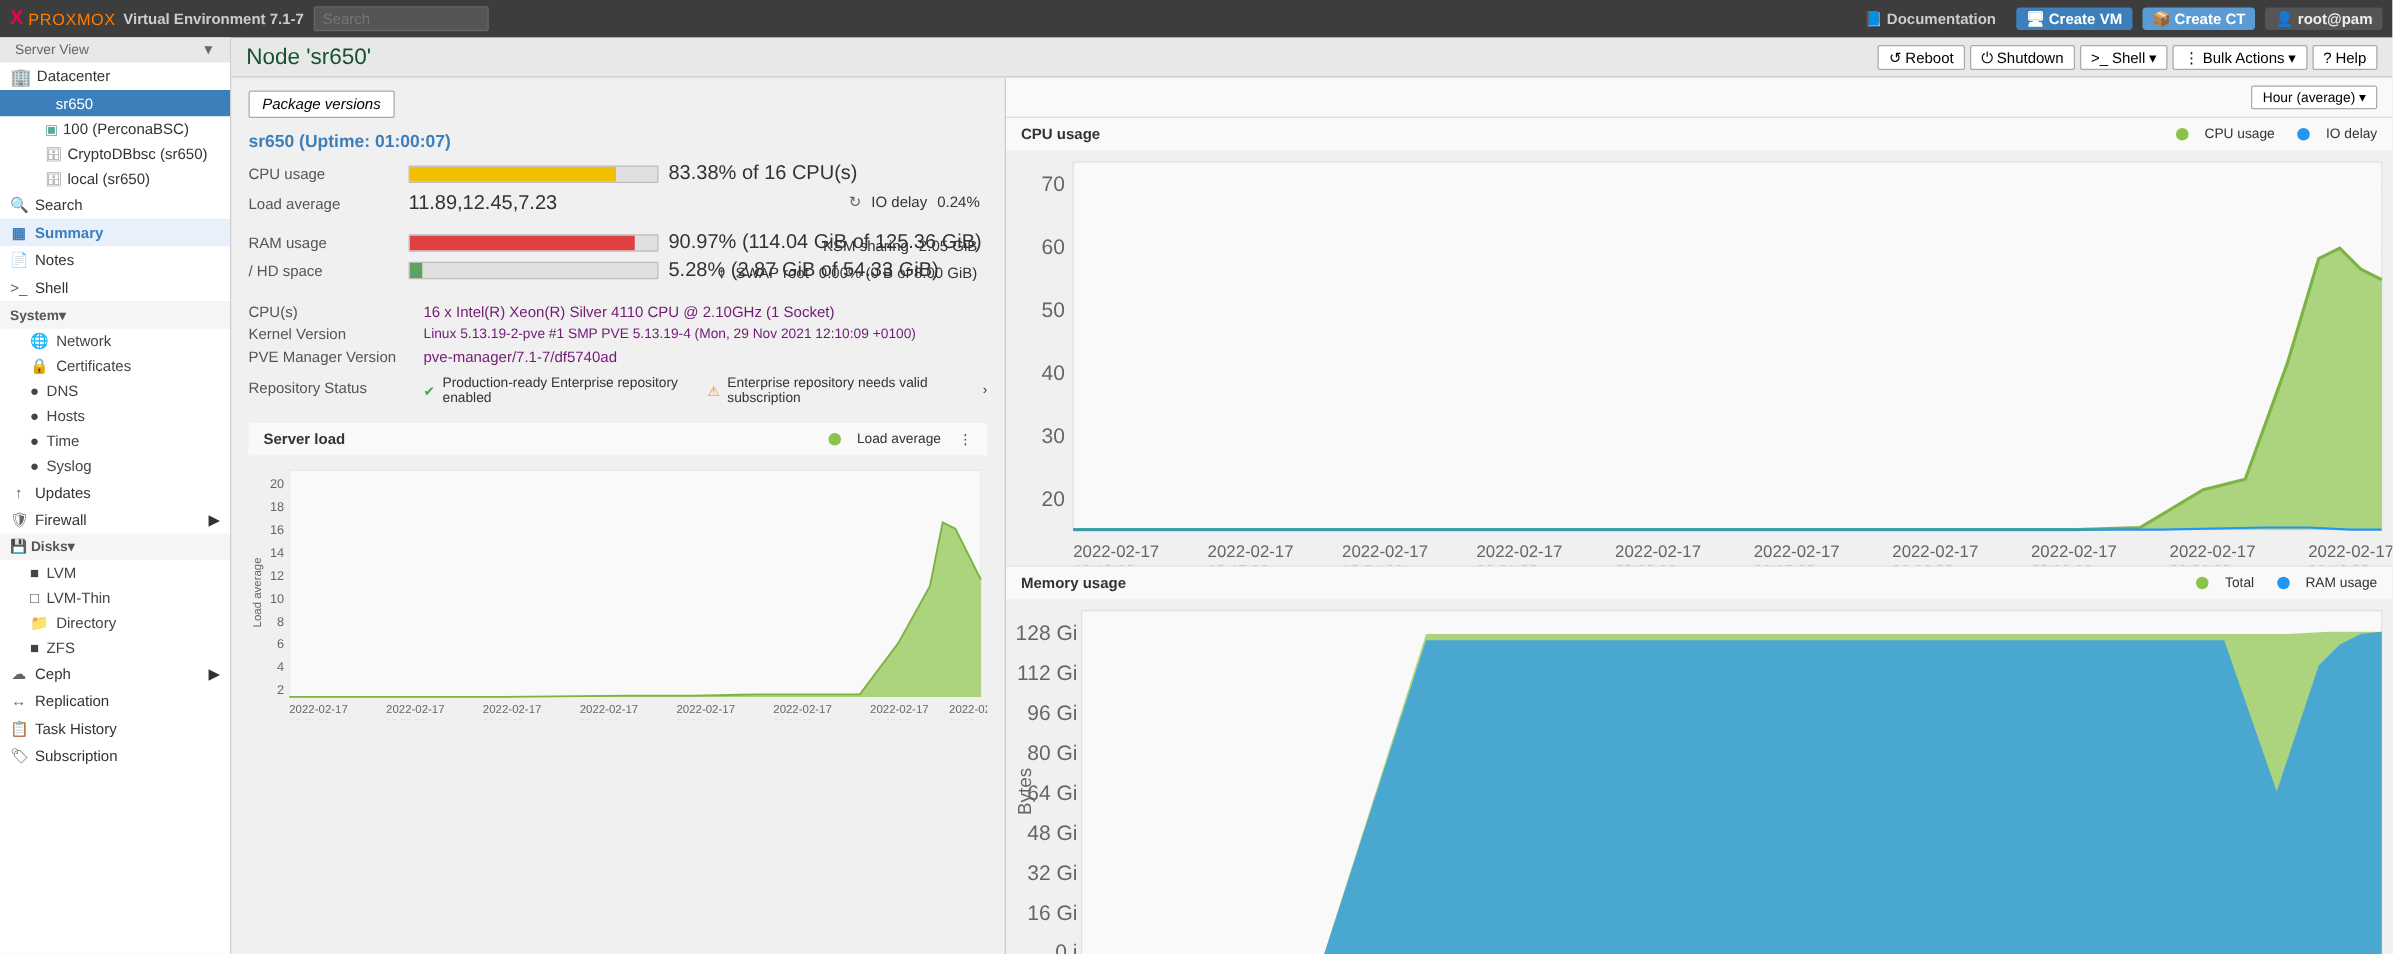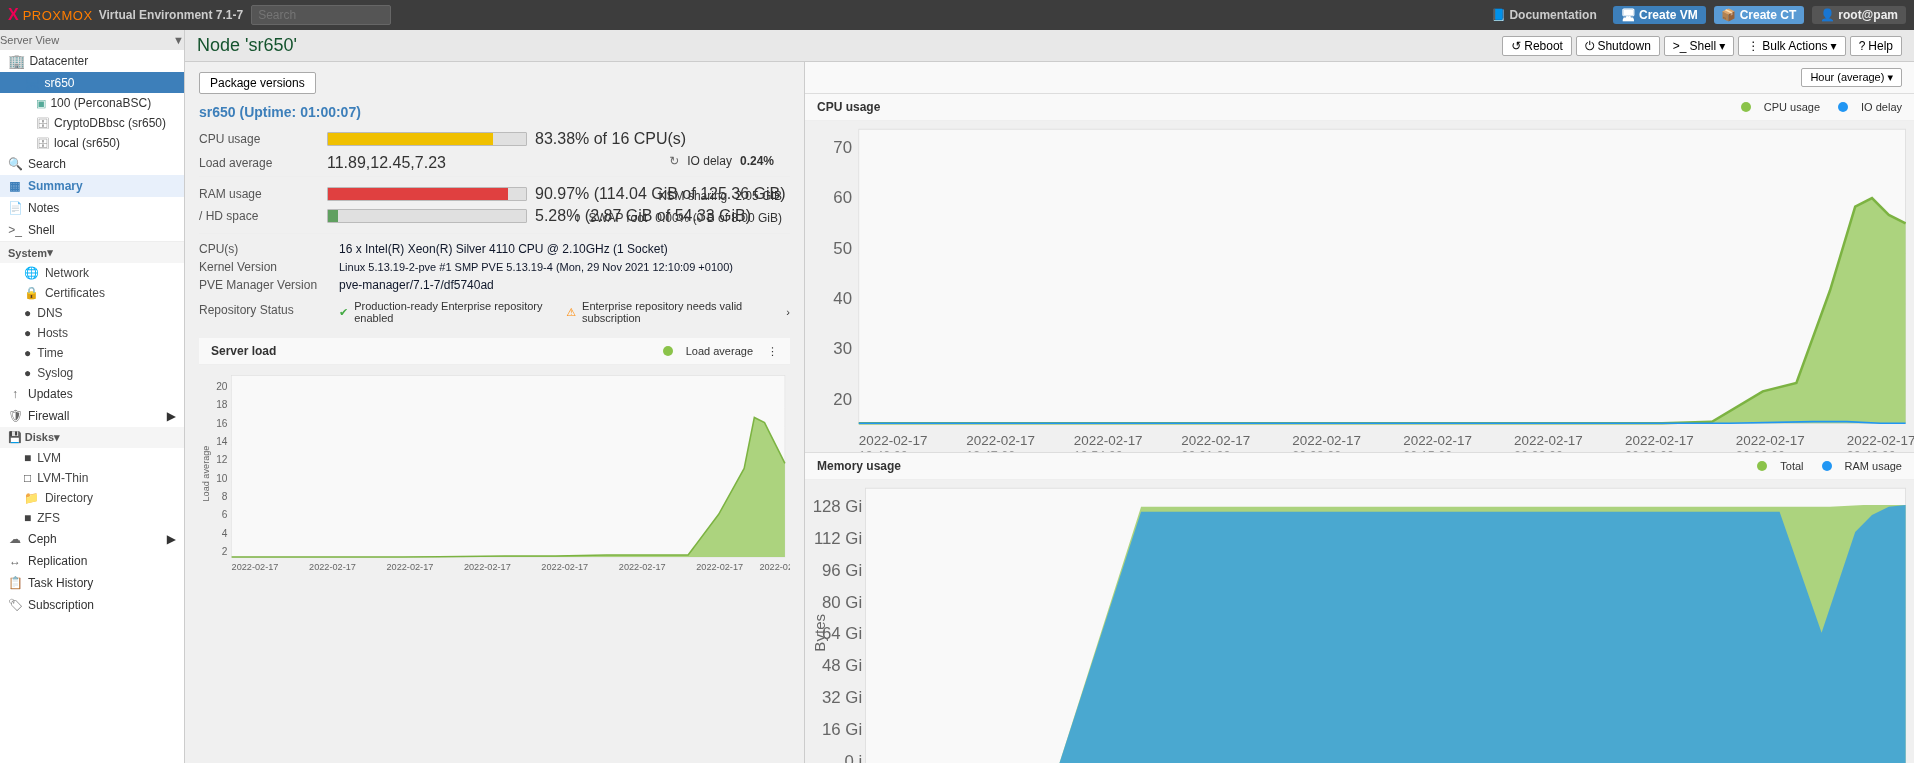--- a/index.html
+++ b/index.html
@@ -26,21 +26,21 @@
     .btn-doc { color: #ccc; background: transparent; border: none; }
     .btn-createvm { background: #3d7fba; color: #fff; border: none; }
     .btn-createct { background: #5a9bd4; color: #fff; border: none; }
     .btn-user { background: #555; color: #eee; border: none; }
 
     
     #main-layout { display: flex; height: calc(100vh - 30px); }
 
     
     #sidebar { width: 185px; background: #fff; border-right: 1px solid #ccc; display: flex; flex-direction: column; overflow-y: auto; }
-    .sidebar-header { background: #e8e8e8; padding: 4px 0; font-size: 11px; color: #666; display: flex; align-items: center; gap: 4px; }
+    .sidebar-header { background: #e8e8e8; padding: 4px 12px; font-size: 11px; color: #666; display: flex; align-items: center; gap: 4px; }
     .tree-item {
       display: flex; align-items: center; padding: 3px 8px; cursor: pointer; gap: 4px;
       white-space: nowrap; overflow: hidden;
     }
     .tree-item.selected { background: #3d7fba; color: #fff; }
     .tree-item .indent1 { margin-left: 12px; }
     .tree-item .indent2 { margin-left: 24px; }
     .dc-icon { color: #e66; font-size: 14px; }
     .server-icon { color: #3d7fba; font-size: 13px; }
     .vm-icon { color: #5a9; font-size: 11px; }
@@ -133,34 +133,34 @@
     }
 
     
     .info-row {
       display: flex; align-items: center; margin-bottom: 4px;
     }
     .info-label {
       width: 140px; color: #555; font-size: 12px; flex-shrink: 0;
     }
     .info-value {
-      color: #0f172a; font-size: 12px;
+      color: #701a75; font-size: 12px;
     }
 
     .metric-row {
       display: flex; align-items: center; margin-bottom: 6px; gap: 8px;
     }
     .metric-label { width: 120px; color: #555; font-size: 12px; flex-shrink: 0; }
     .metric-bar { flex: 1; max-width: 200px; height: 14px; background: #e0e0e0; border: 1px solid #bbb; border-radius: 1px; overflow: hidden; }
     .metric-bar-fill { height: 100%; }
     .metric-val { font-size: 16px; color: #333; min-width: 160px; }
 
     .section-divider { border: none; border-top: 1px solid #eee; margin: 8px 0; }
 
-    .pkg-btn { padding: 3px 10px; background: #fff; border: 1px solid #aaa; cursor: pointer; border-radius: 2px; font-size: 12px; margin-bottom: 10px; }
+    .pkg-btn { padding: 3px 10px; background: #fff; border: 1px solid #aaa; cursor: pointer; border-radius: 2px; font-size: 12px; margin-bottom: 10px; font-style: italic; }
   </style>
 </head>
 <body>
 
 <div id="topbar">
   <div class="logo-area">
     <span class="logo-x">X</span>
     <span class="logo-proxmox">PROXMOX</span>
     <span class="logo-ve">Virtual Environment 7.1-7</span>
   </div>
@@ -374,21 +374,21 @@
           
           <div class="metric-row">
             <span class="metric-label">Load average</span>
             <span class="metric-val">11.89,12.45,7.23</span>
           </div>
 
           
           <div style="display:flex; justify-content:flex-end; margin-top:-24px; margin-bottom:4px; align-items:center; gap:8px;">
             <span style="color:#666;">↻</span>
             <span>IO delay</span>
-            <span style="margin-right:16px;font-weight:bold;">0.24%</span>
+            <span style="margin-right:6px;">0.24%</span>
           </div>
 
           <hr class="section-divider">
 
           
           <div class="metric-row">
             <span class="metric-label">RAM usage</span>
             <div class="metric-bar">
               <div class="metric-bar-fill" style="width:90.97%; background:#e04040;"></div>
             </div>

